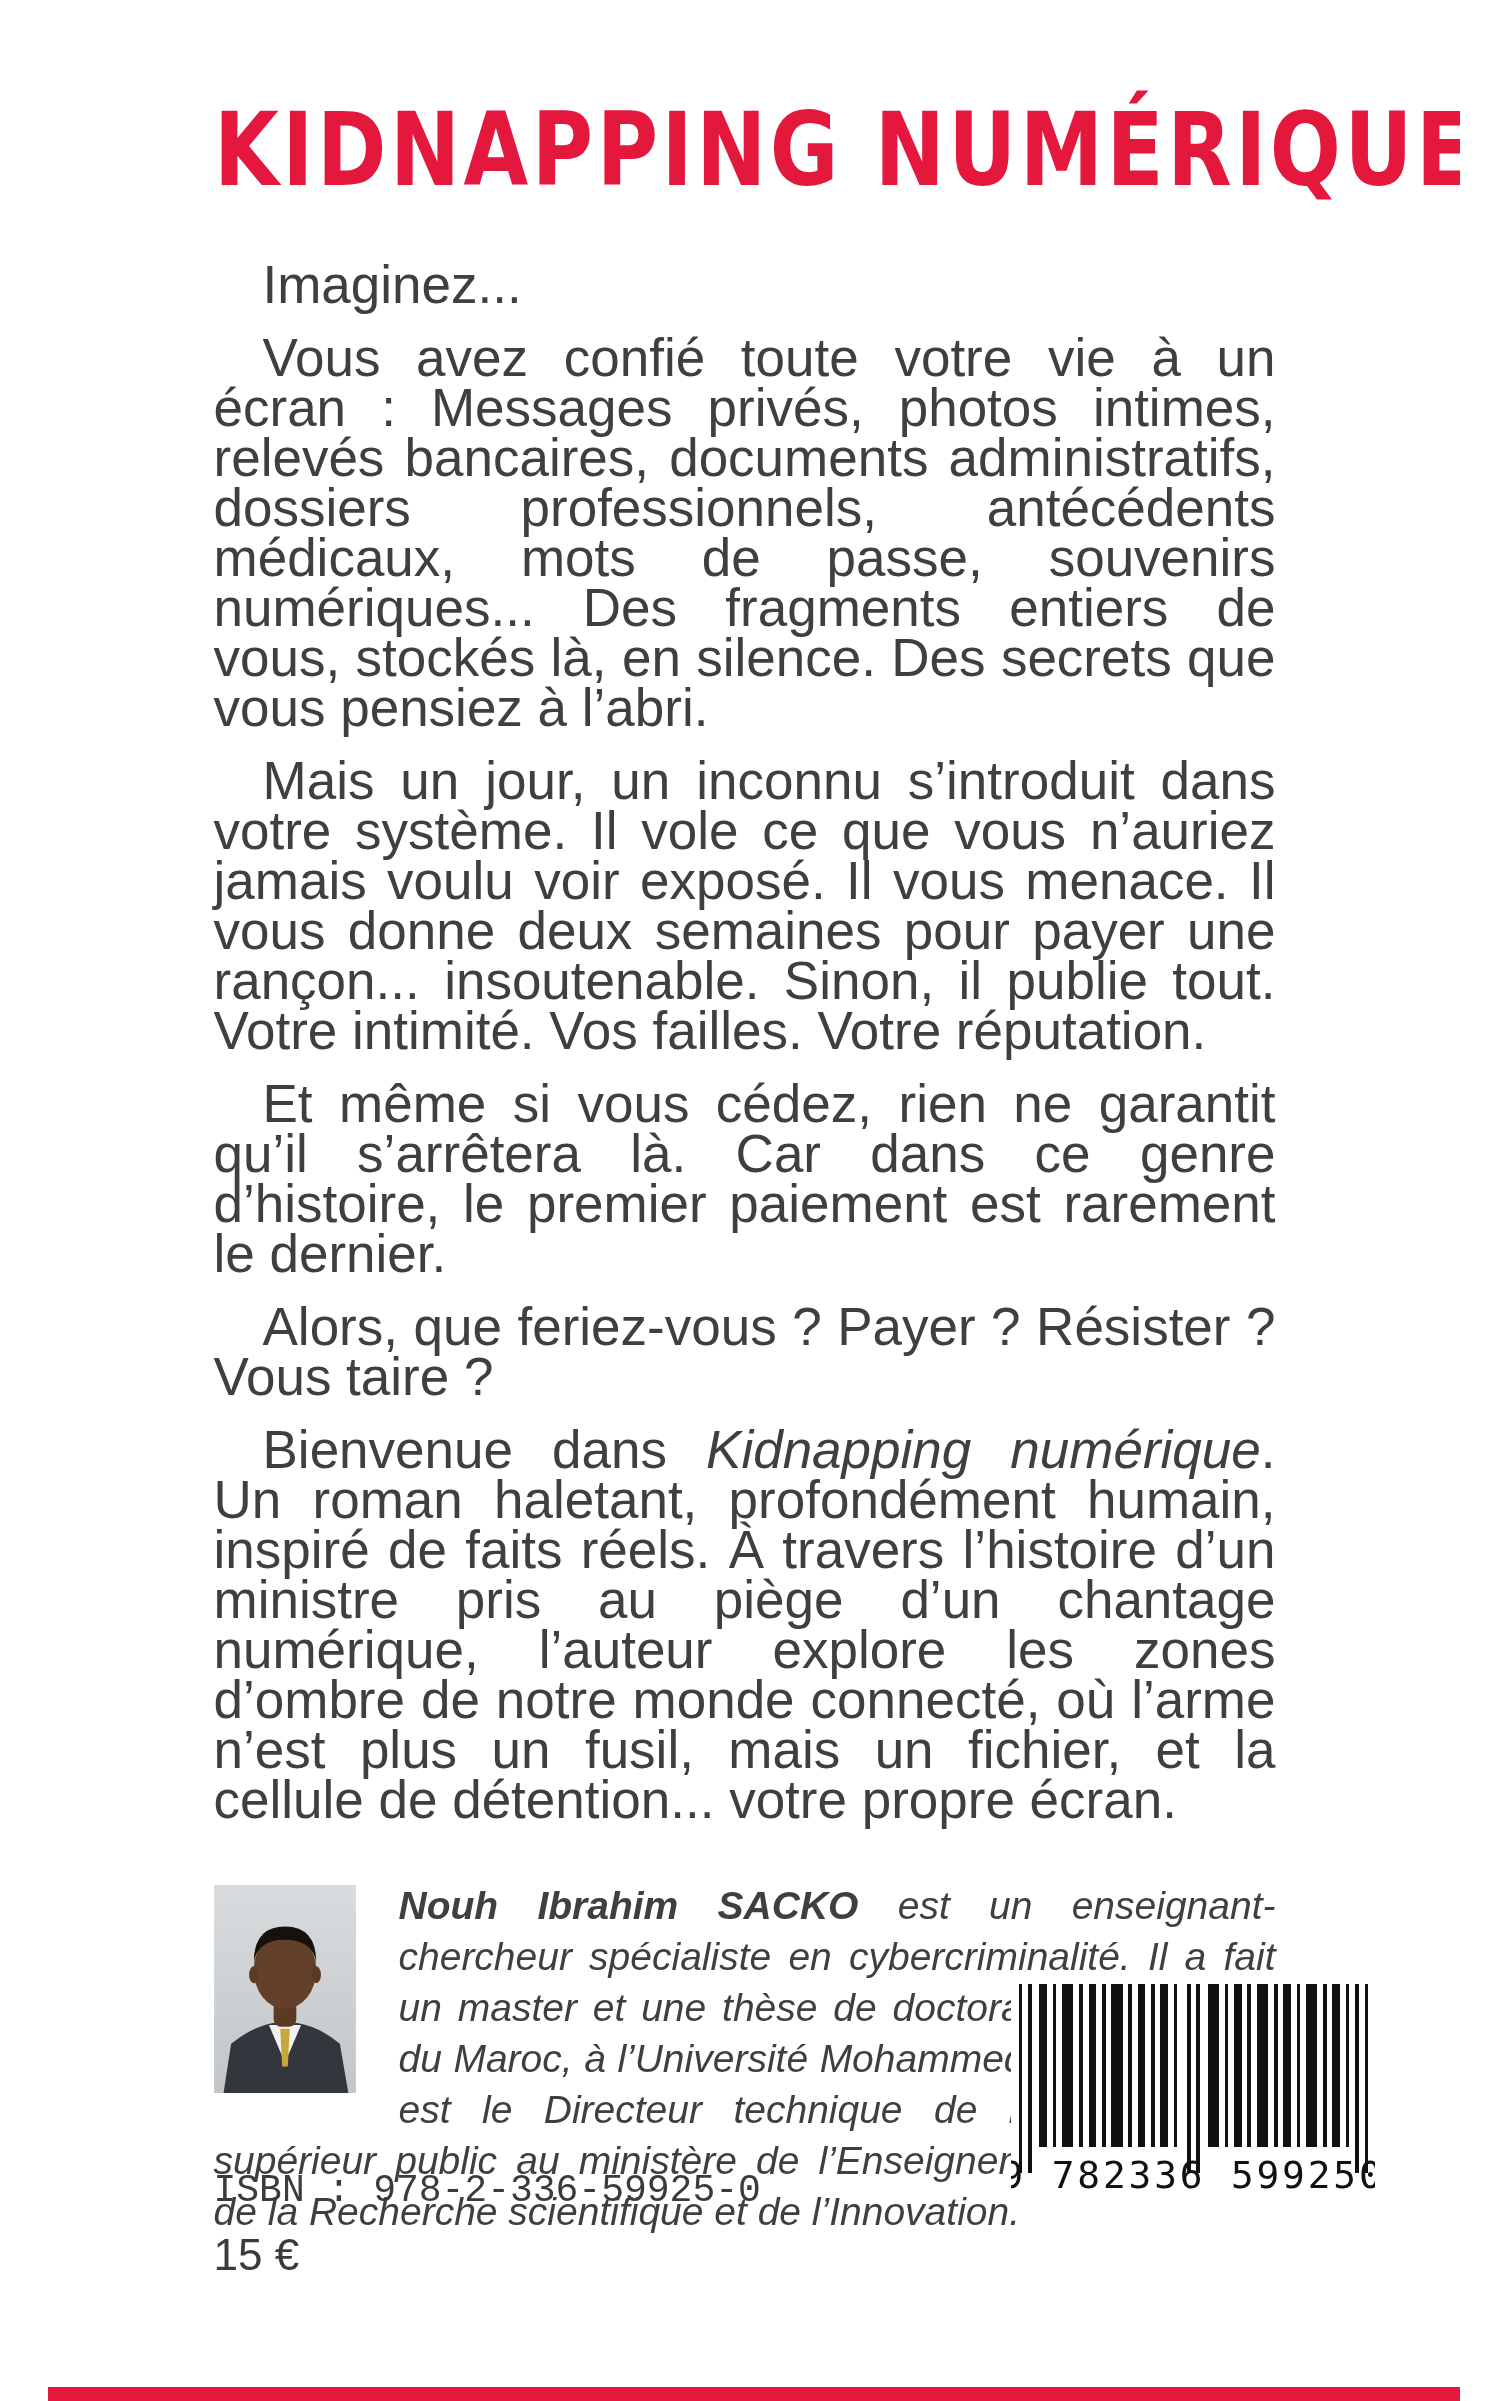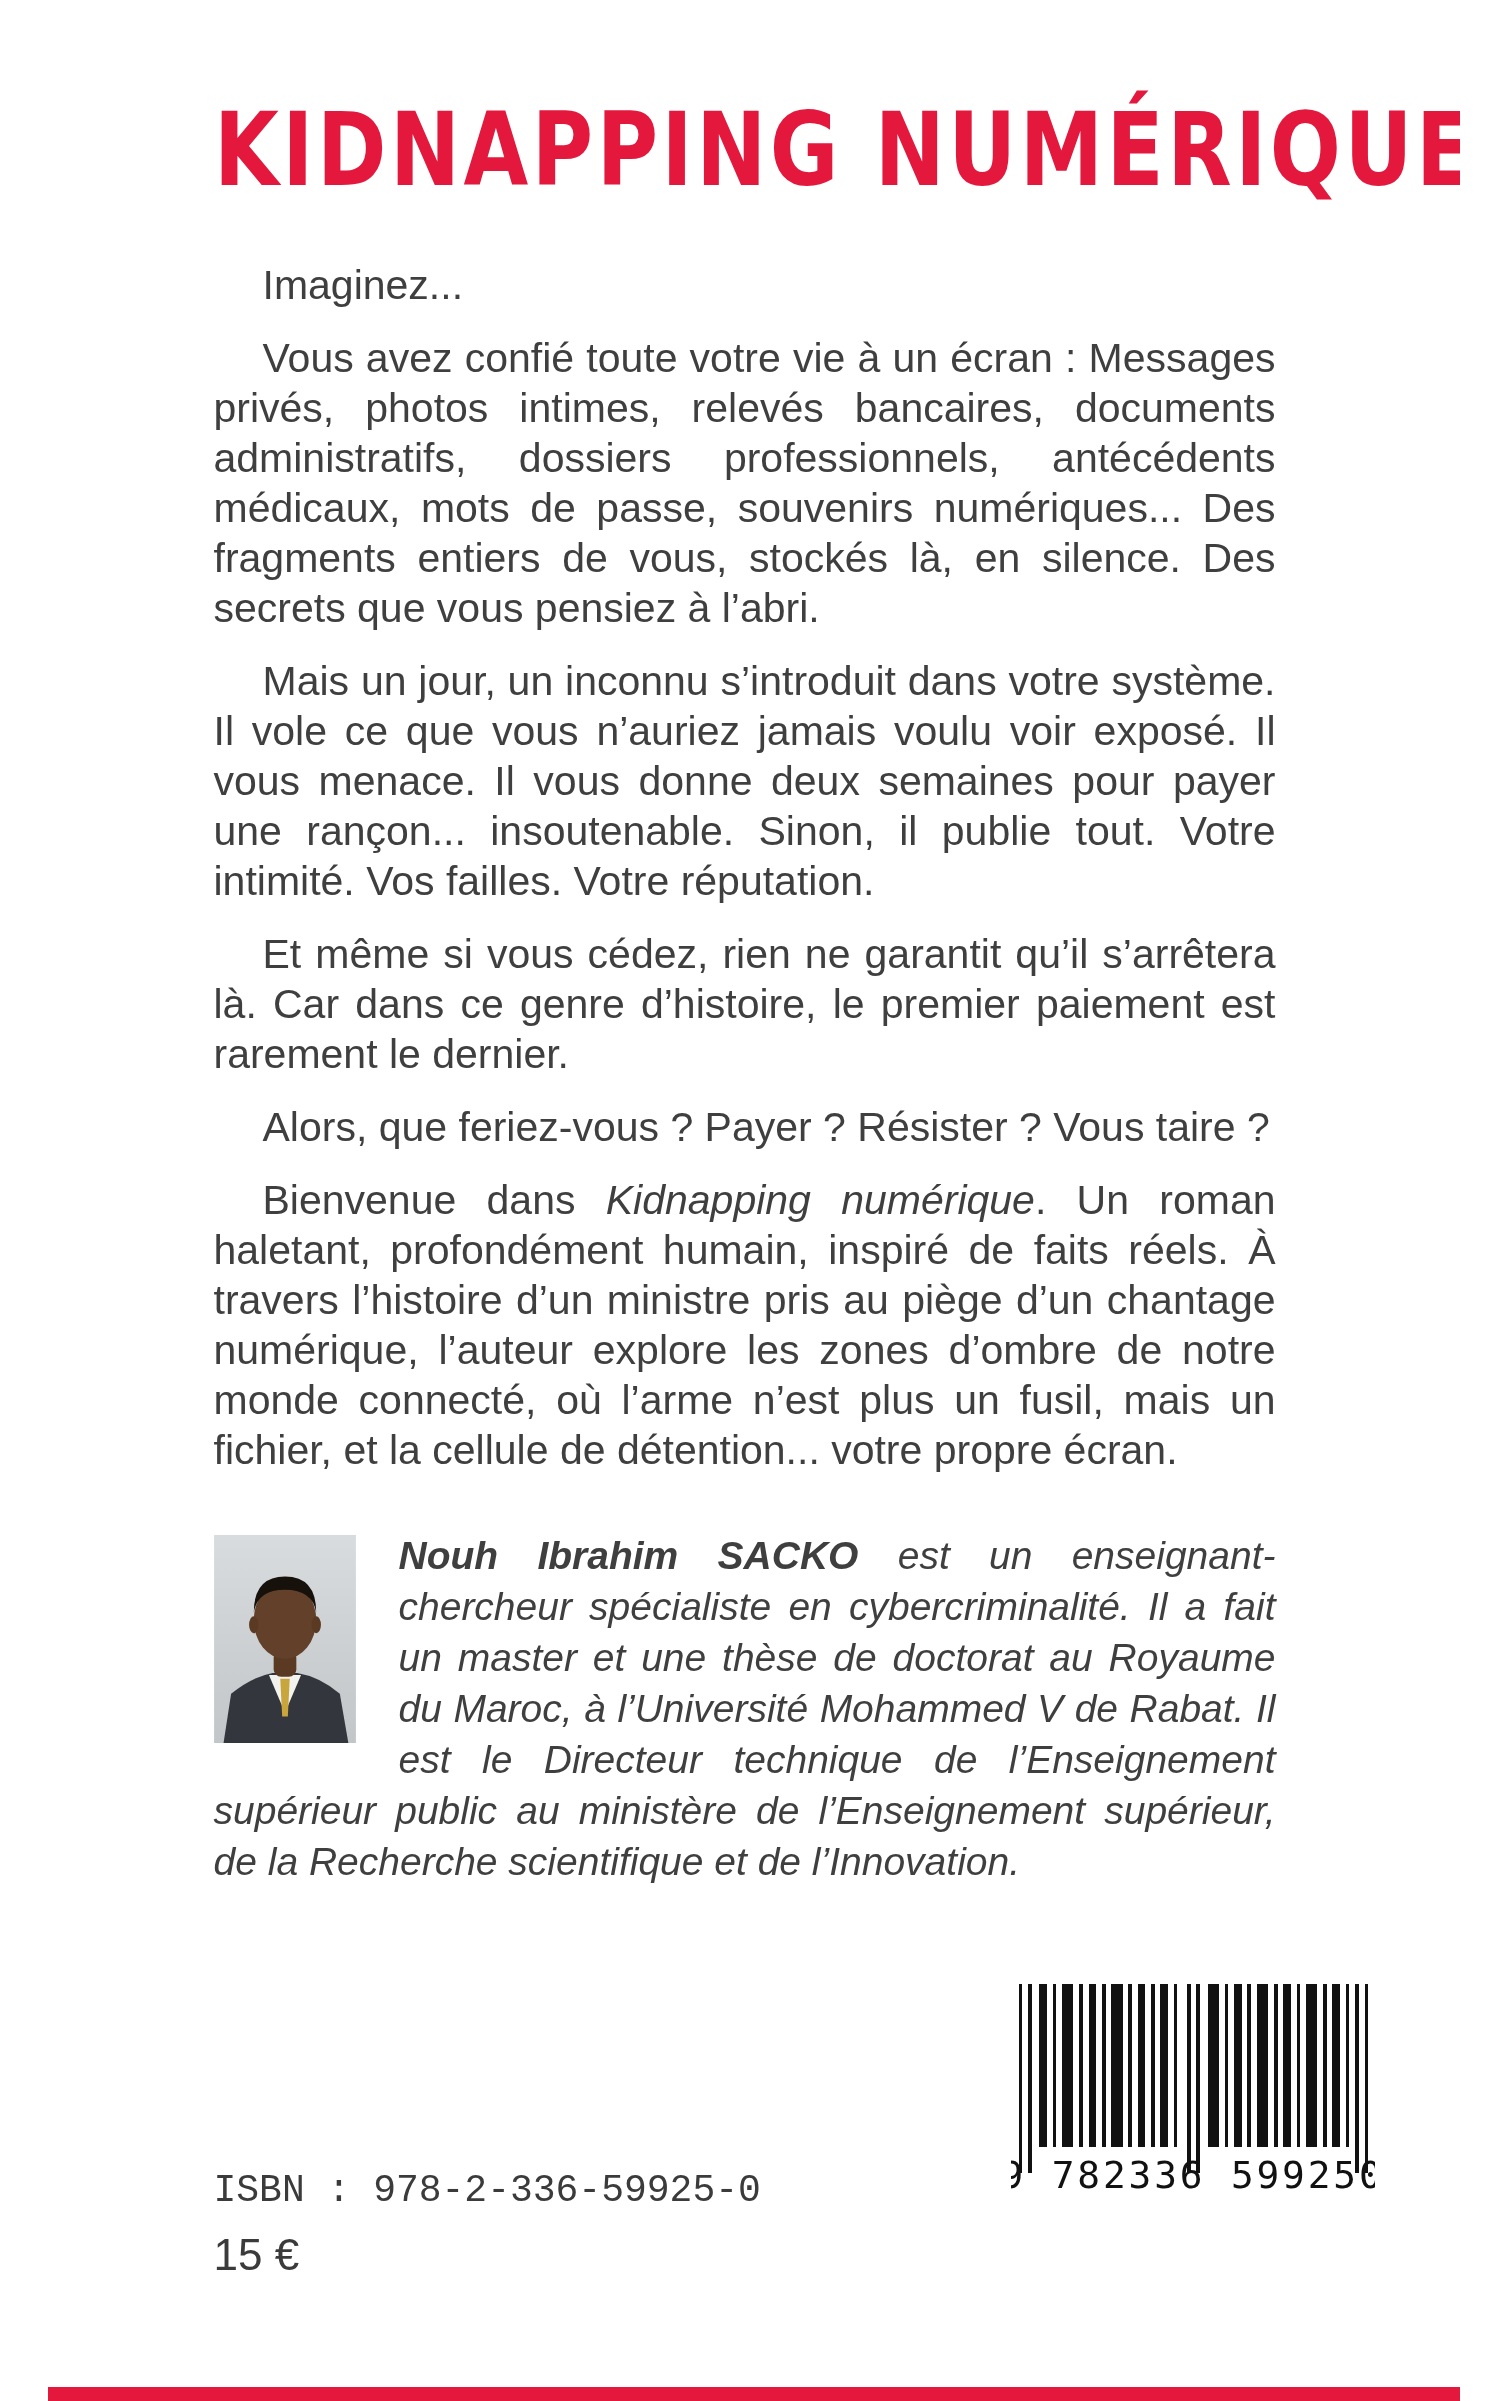--- a/index.html
+++ b/index.html
@@ -27,21 +27,21 @@
     font-family:"DejaVu Sans","Liberation Sans",sans-serif;
     font-weight:bold;
     font-size:91px;
     letter-spacing:3.8px;
     white-space:nowrap;
     transform:scale(0.92,1.12);
     transform-origin:left center;
     line-height:1.05;
   }
   
-  .copy{margin-top:62px;font-size:41px;line-height:50px;text-align:justify;}
+  .copy{margin-top:62px;font-size:53px;line-height:50px;text-align:justify;}
   .copy p{margin-top:23px;text-indent:49px;}
   .copy p.first{margin-top:0;}
   .italic{font-style:italic;}
   
   .bio{
     margin-top:55px;
     font-style:italic;
     font-size:39px;
     line-height:51px;
     text-align:justify;

